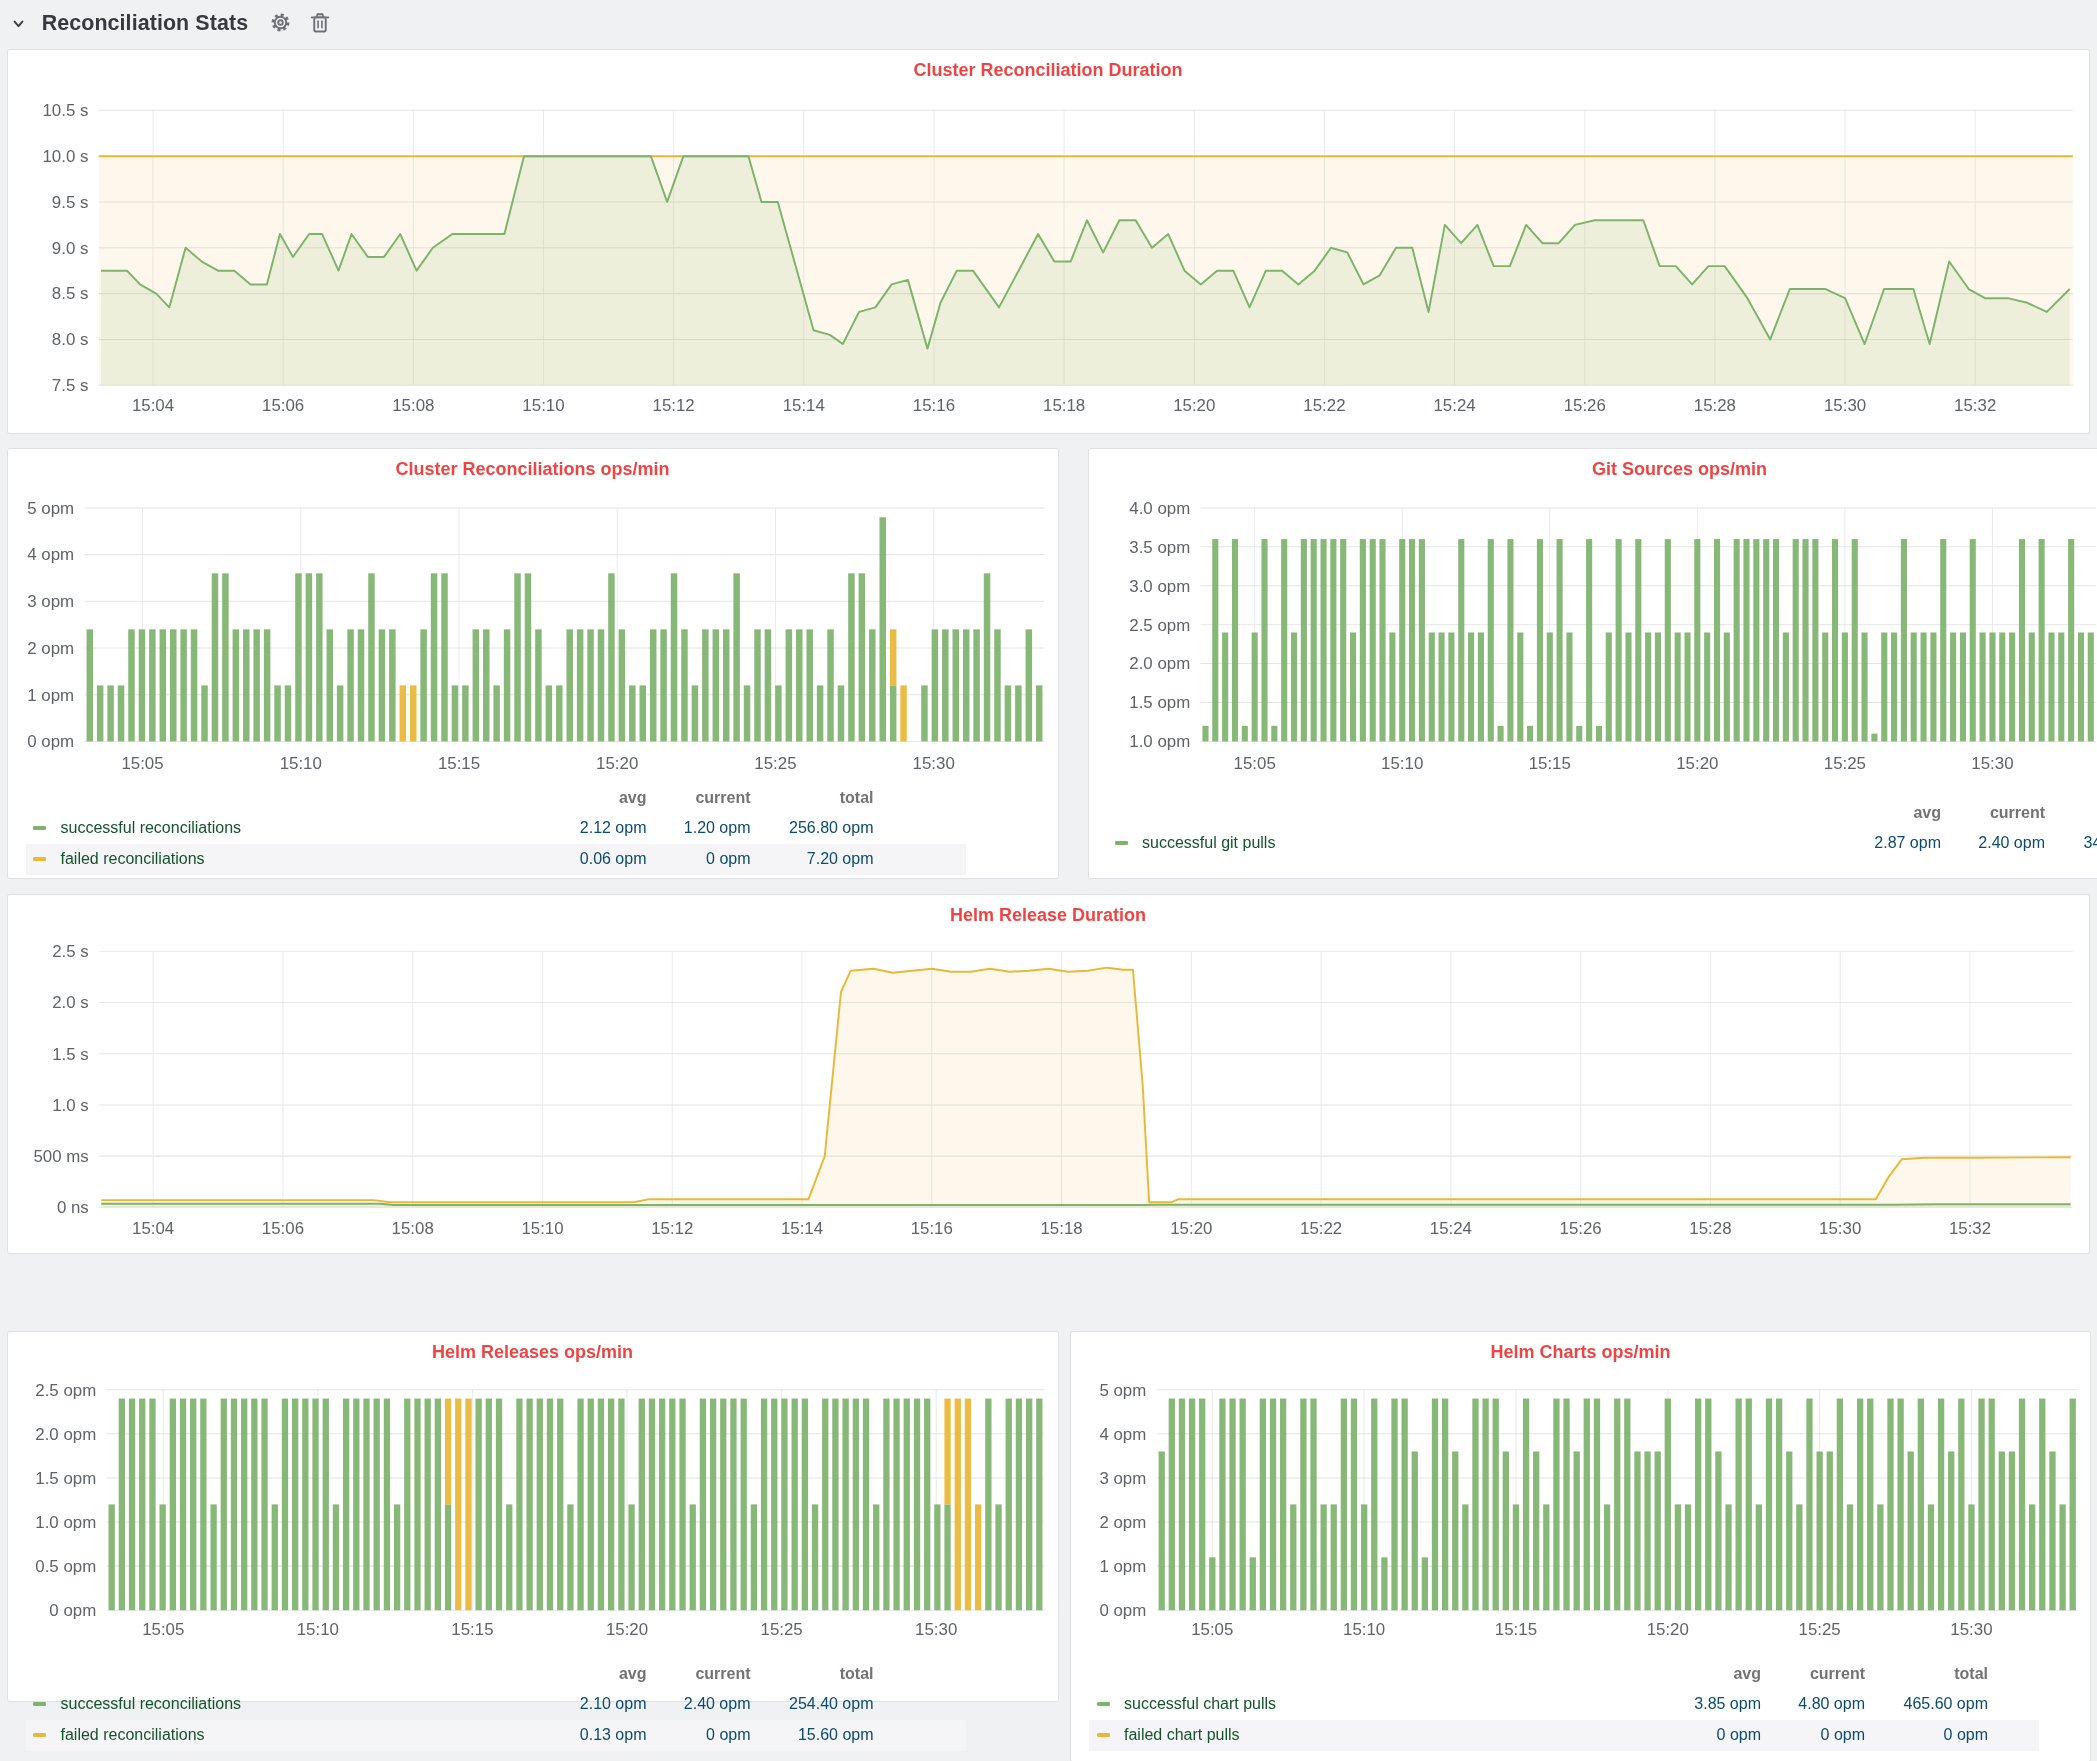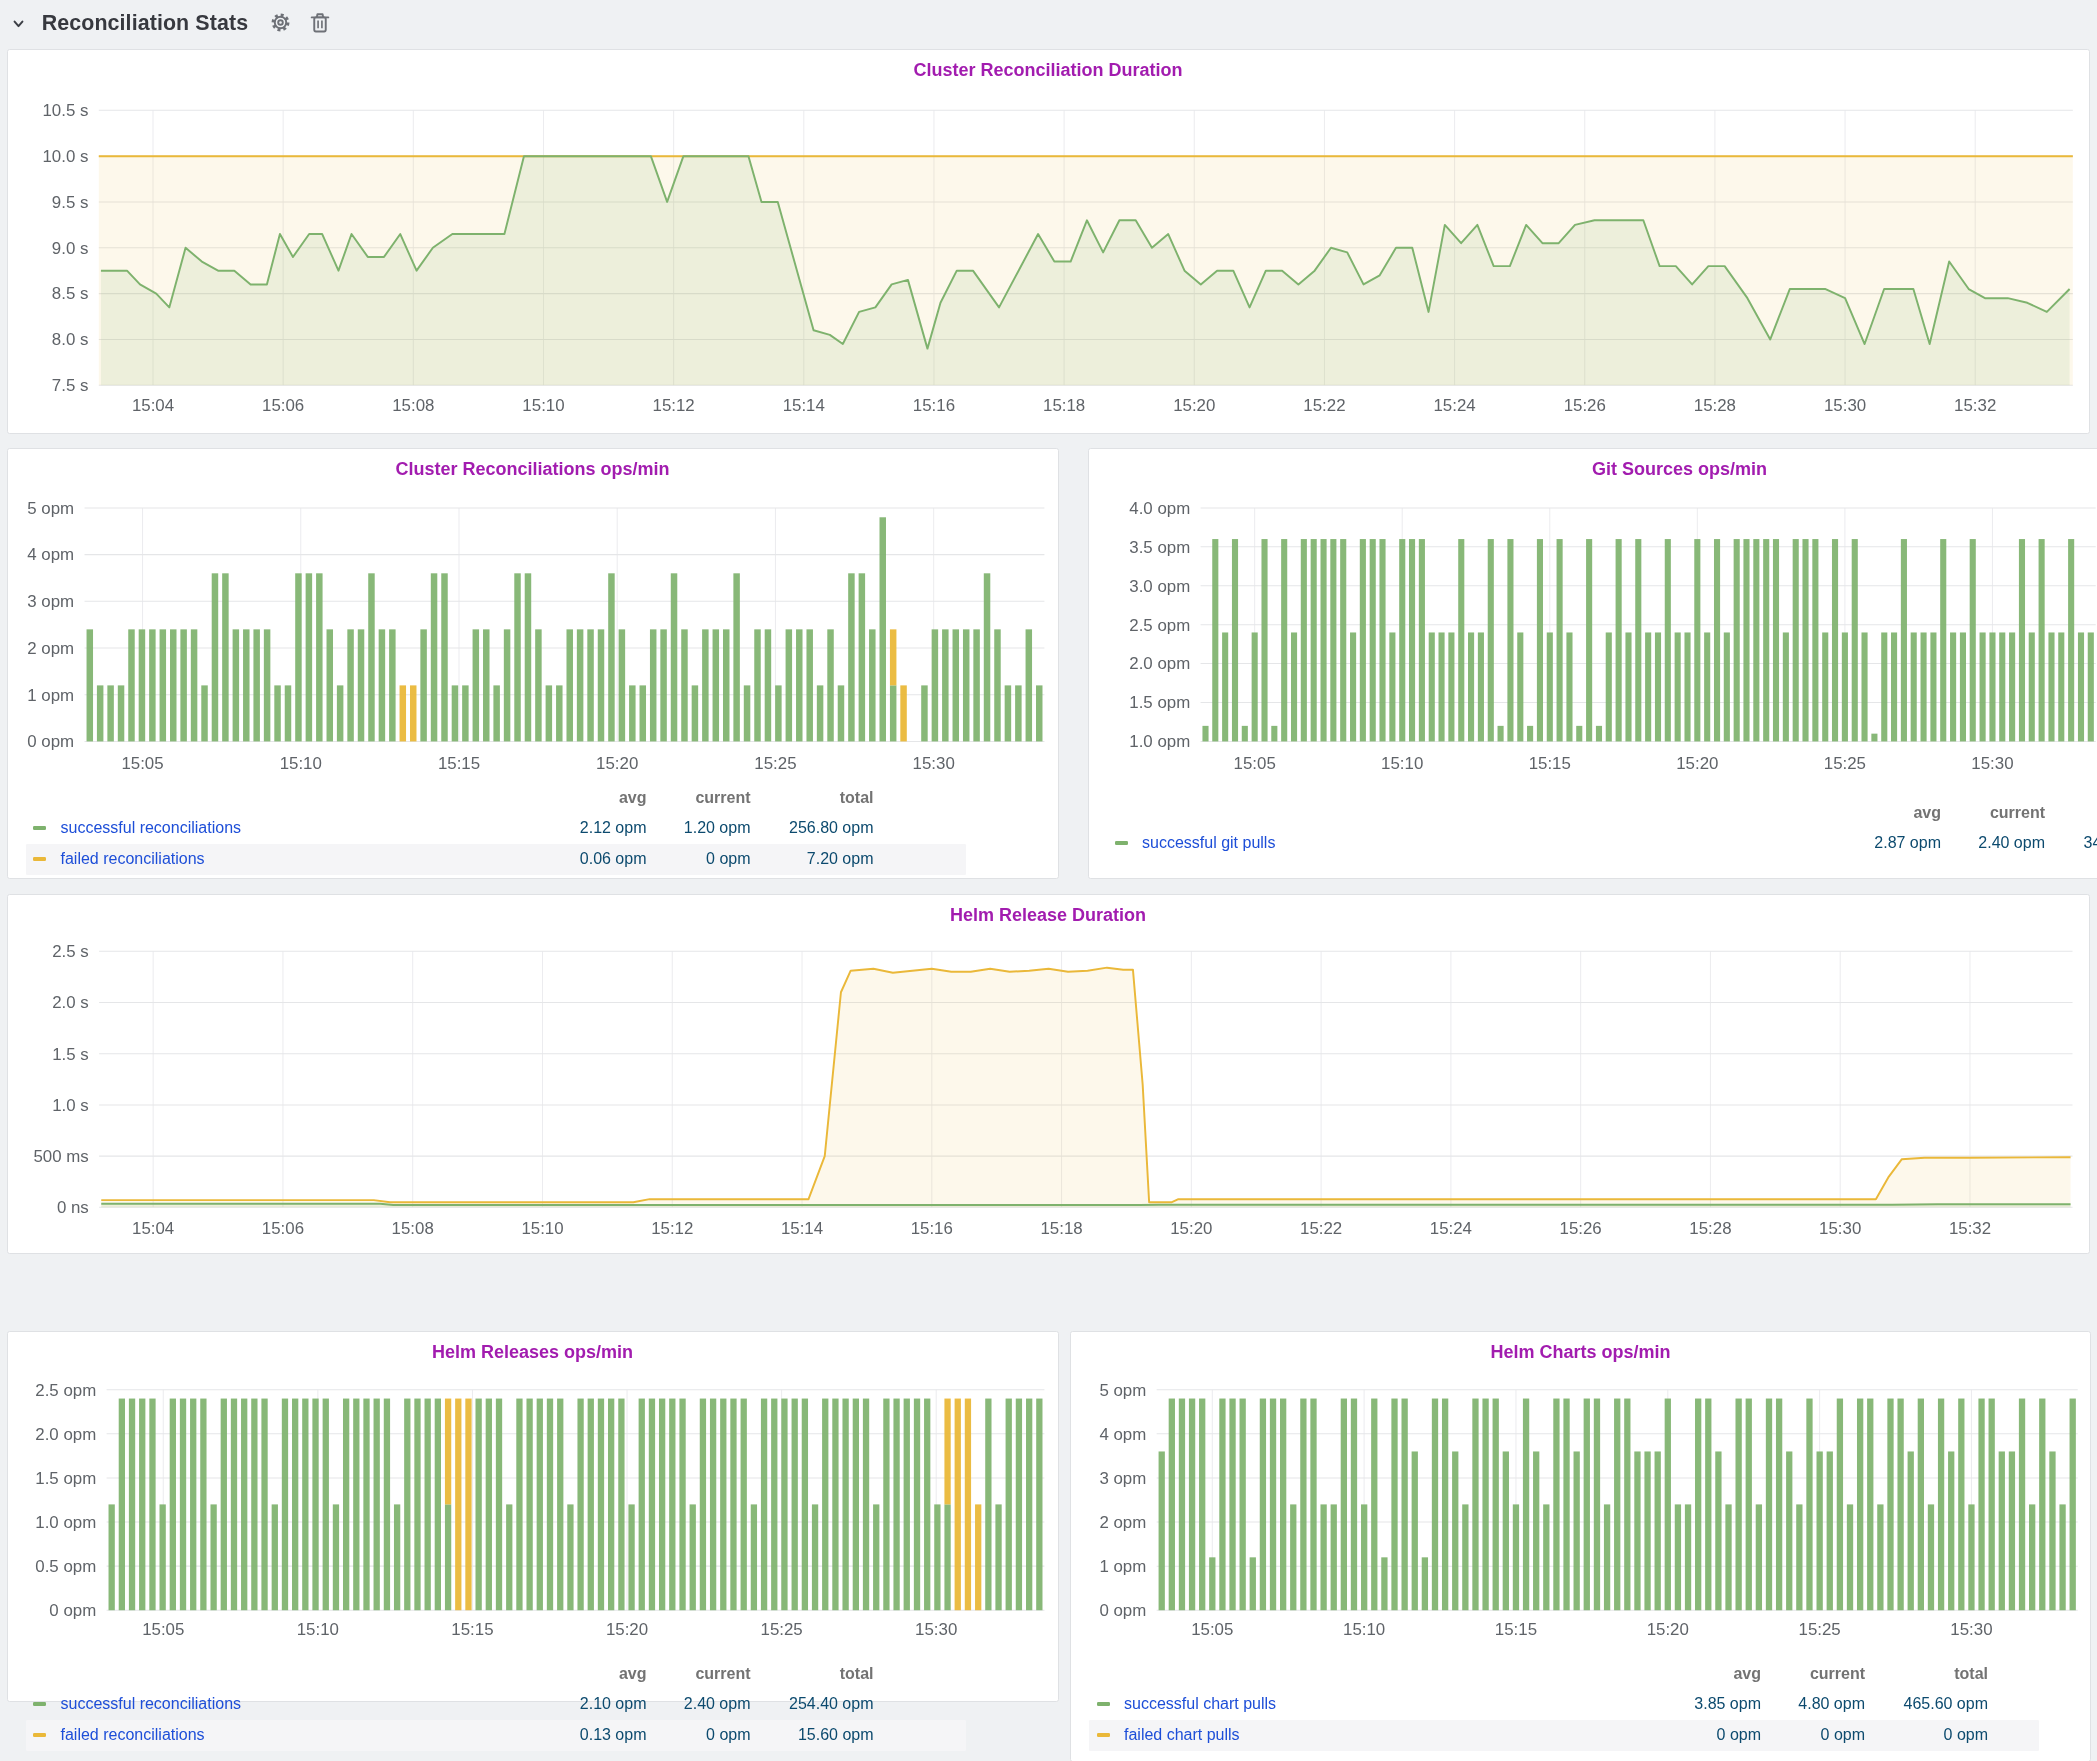--- a/index.html
+++ b/index.html
@@ -17,38 +17,38 @@
   .section-header h2{
     font-size:21.4px;font-weight:700;margin:0;letter-spacing:0.1px;color:#37393f;
   }
   .hdr-icons{display:flex;align-items:center;gap:17px;margin-left:6.5px;}
   .panel{
     position:absolute;background:#ffffff;border:0.6px solid #dfe1e4;border-radius:2.6px;
     box-sizing:border-box;
   }
   .panel-title{
     position:absolute;top:10.4px;left:0;right:0;text-align:center;
-    font-size:18px;font-weight:600;color:#a21caf;cursor:pointer;
+    font-size:18px;font-weight:600;color:#ef4444;cursor:pointer;
   }
   .chart-box{position:absolute;left:0;top:42px;}
   svg text{font-family:"Liberation Sans", sans-serif;}
   .legend{
     position:absolute;left:18px;right:0;font-size:16px;color:#47494f;
   }
   .legend-grid{display:grid;align-items:center;}
   .lg-b{grid-template-columns:26px 1fr 113px 104px 123px;padding-right:92px;}
   .lg-c{grid-template-columns:26px 1fr 113px 104px 123px;padding-right:51px;}
   .legend-hdr{height:28.5px;}
   .legend-hdr span{
     text-align:right;font-weight:700;color:#737373;cursor:pointer;font-size:16px;
   }
   .legend-row{height:31px;border-radius:1.3px;}
   .legend-row.striped{background:#f5f5f7;}
   .legend-dash{width:13px;height:3.2px;border-radius:1.3px;margin-left:7.8px;}
-  .legend-name{text-align:left;padding-left:9px;color:#1d4ed8;cursor:pointer;}
+  .legend-name{text-align:left;padding-left:9px;color:#14532d;cursor:pointer;}
   .legend-val{text-align:right;color:#0c4a6e;}
 </style>
 </head>
 <body>
 
 <div class="section-header" style="left:10.4px;top:3.9px;">
   <span class="chev">
     <svg width="17" height="17" viewBox="0 0 26 26">
         <polyline points="7,10 13,17 19,10" fill="none" stroke="#3c3f45" stroke-width="3" stroke-linecap="round" stroke-linejoin="round"></polyline>
       </svg>

